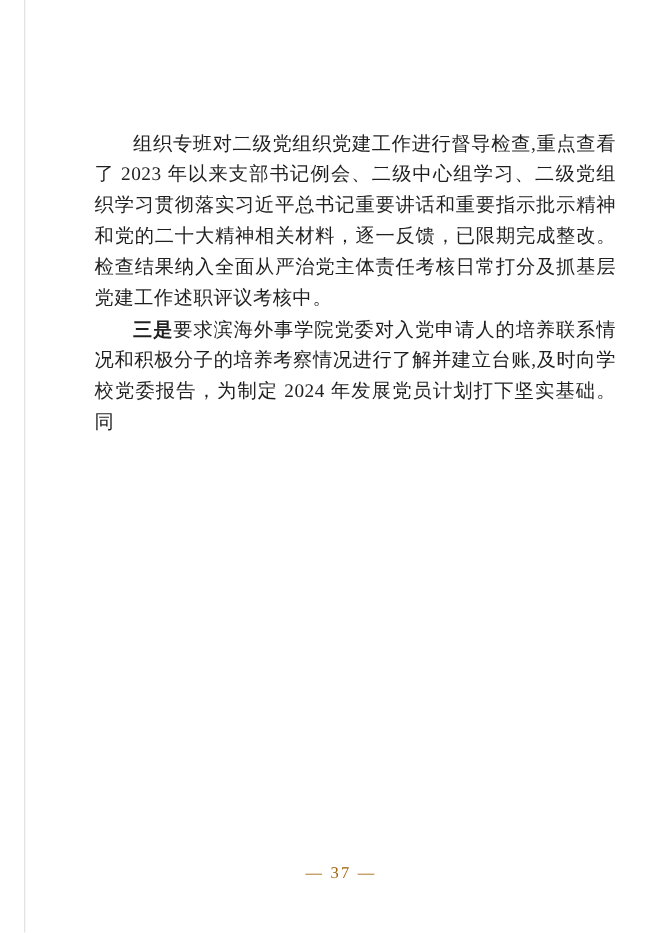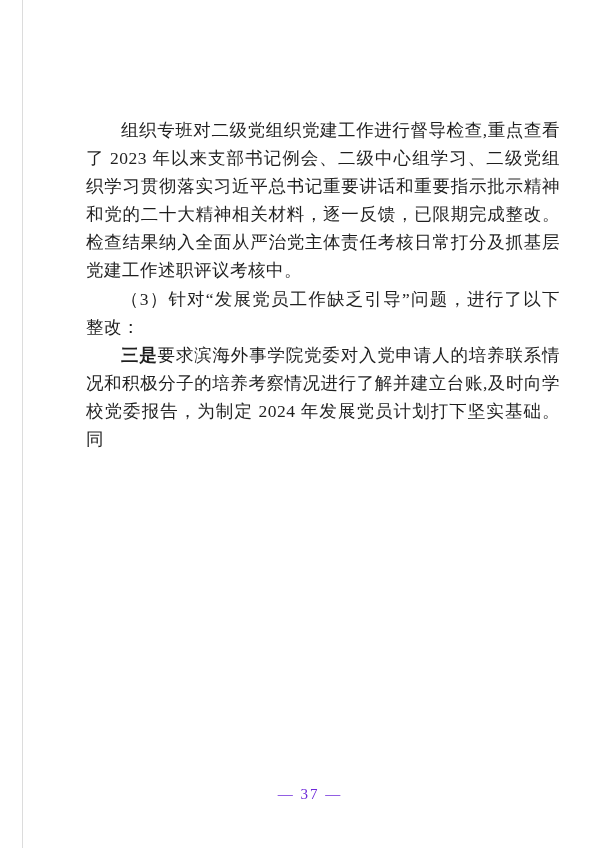--- a/index.html
+++ b/index.html
@@ -44,38 +44,37 @@
   }
   .lead {
     font-weight: 700;
   }
   .footer {
     position: absolute;
     top: 786px;
     left: 40px;
     width: 500px;
     text-align: center;
-    color: #6d28d9;
+    color: #a16207;
     font-size: 15px;
     letter-spacing: 2px;
     font-family: "Liberation Serif", "DejaVu Serif", serif;
   }
 </style>
 </head>
 <body>
 
 <div class="page">
 
   <div class="scan-edge-left"></div>
 
   <div class="content">
 
     <p><span class="lead"></span><span>组织专班对二级党组织党建工作进行督导检查,重点查看了 2023 年以来支部书记例会、二级中心组学习、二级党组织学习贯彻落实习近平总书记重要讲话和重要指示批示精神和党的二十大精神相关材料，逐一反馈，已限期完成整改。检查结果纳入全面从严治党主体责任考核日常打分及抓基层党建工作述职评议考核中。</span></p>
 
-    <p><span class="lead"></span><span>（3）针对“发展党员工作缺乏引导”问题，进行了以下整改：</span></p>
 
 
 
     <p><span class="lead">三是</span><span>要求滨海外事学院党委对入党申请人的培养联系情况和积极分子的培养考察情况进行了解并建立台账,及时向学校党委报告，为制定 2024 年发展党员计划打下坚实基础。同</span></p>
 
   </div>
 
   <div class="footer">— 37 —</div>
 
 </div>

